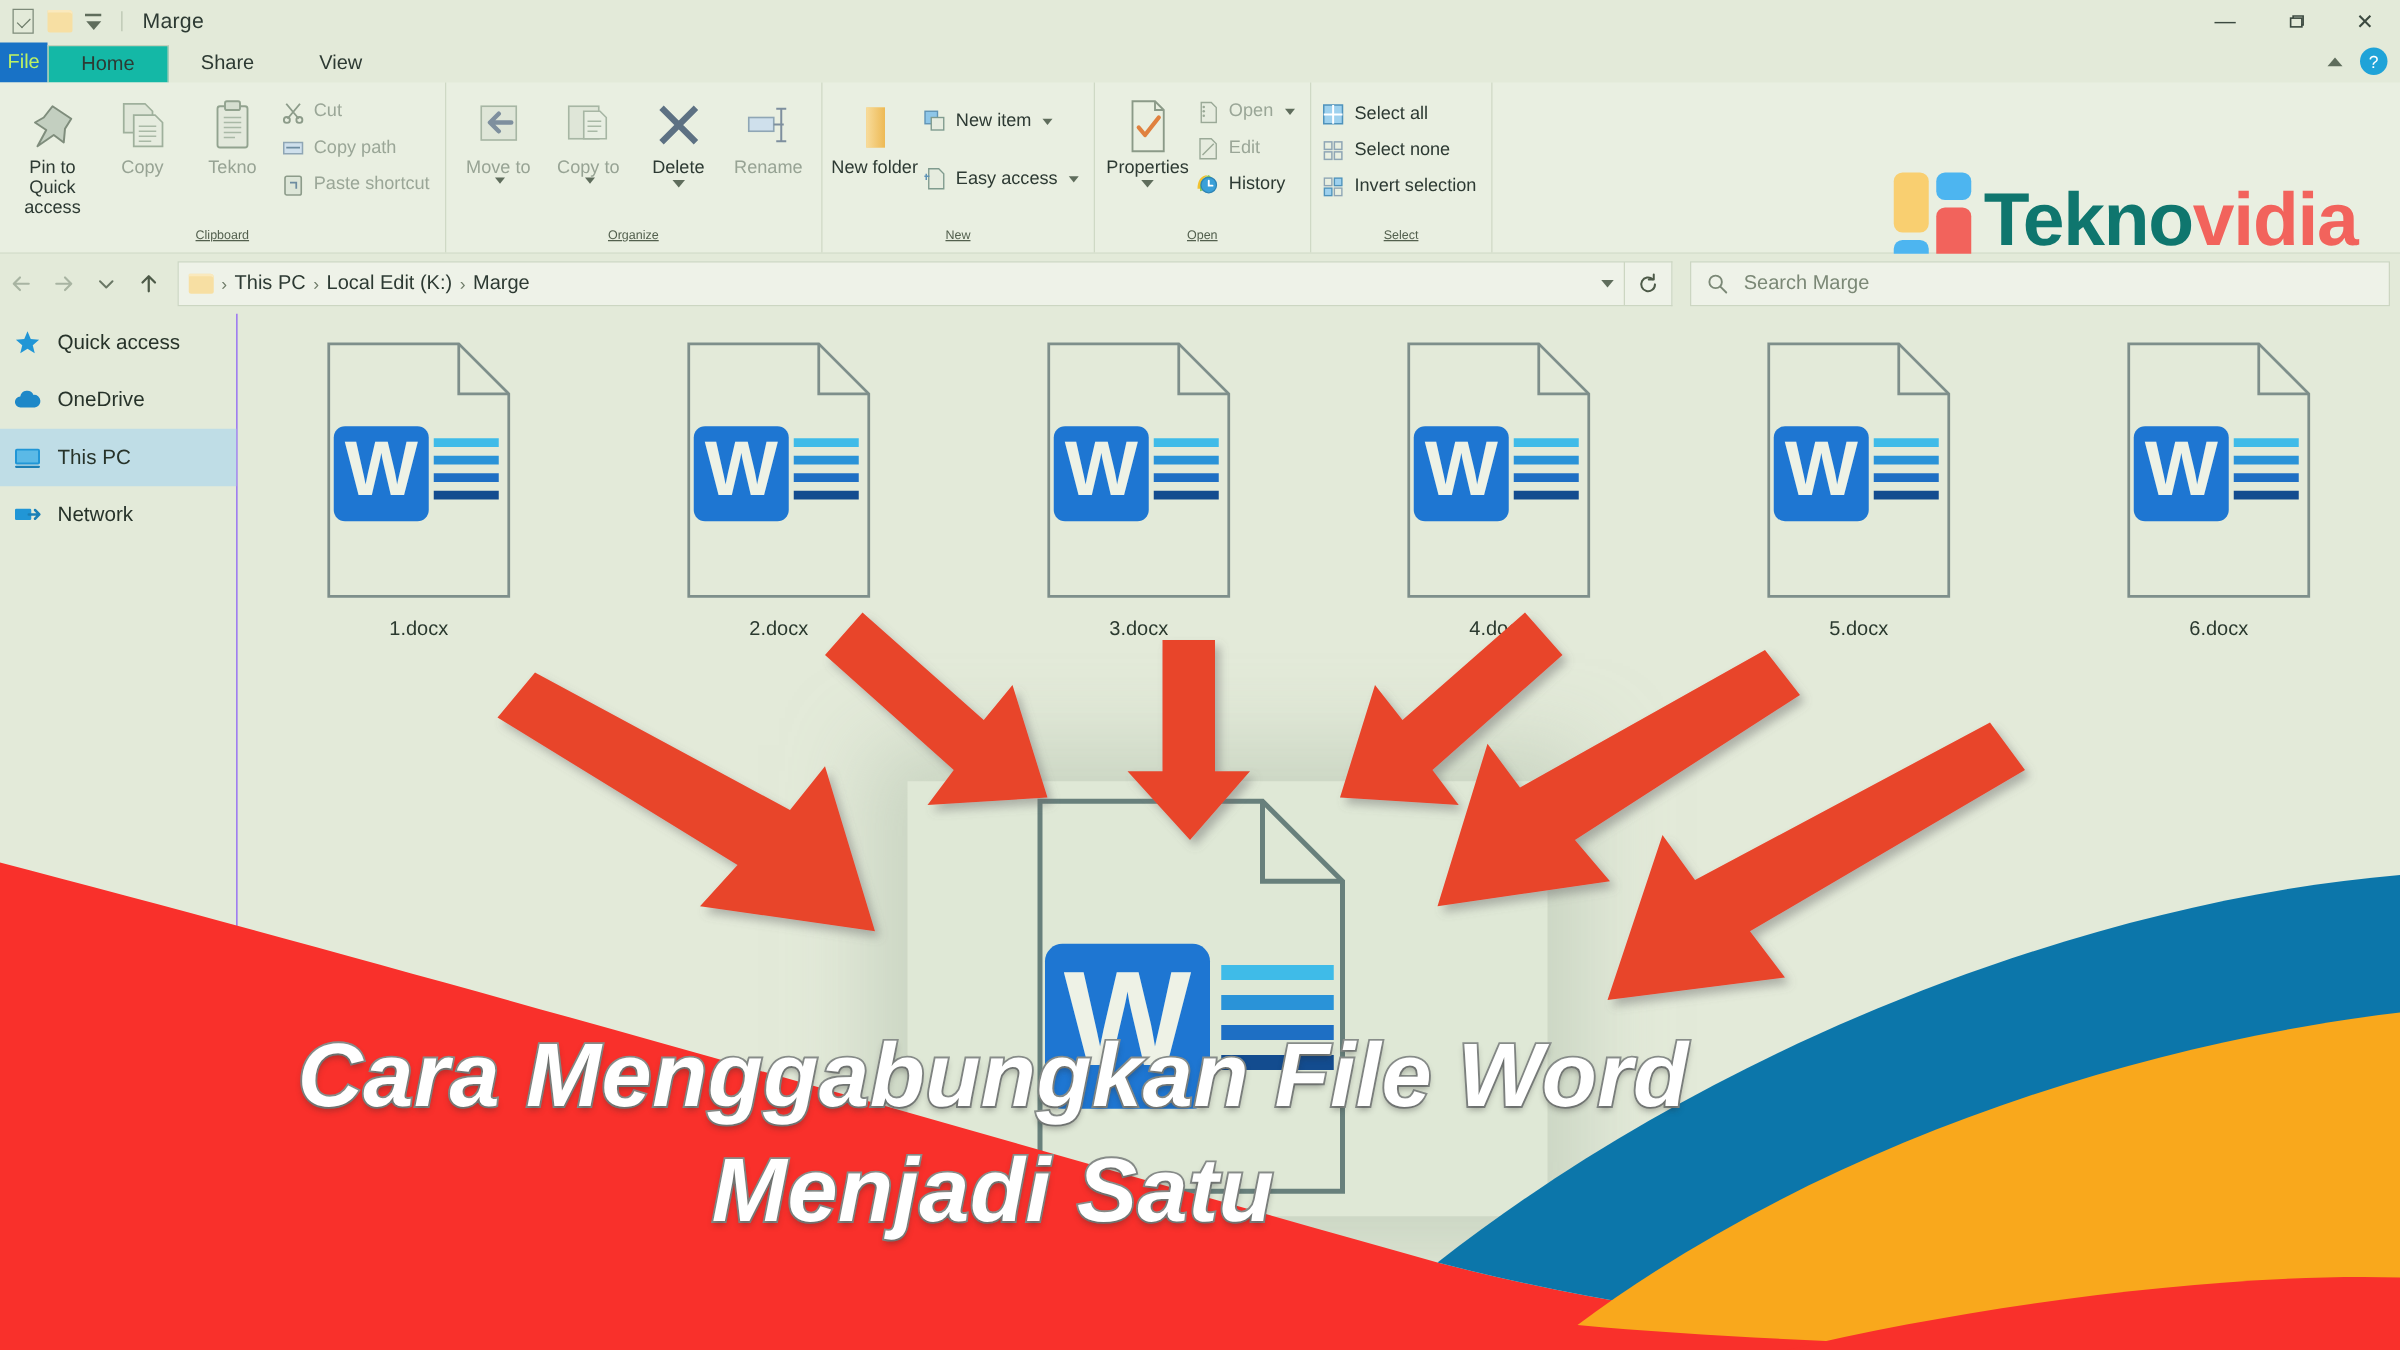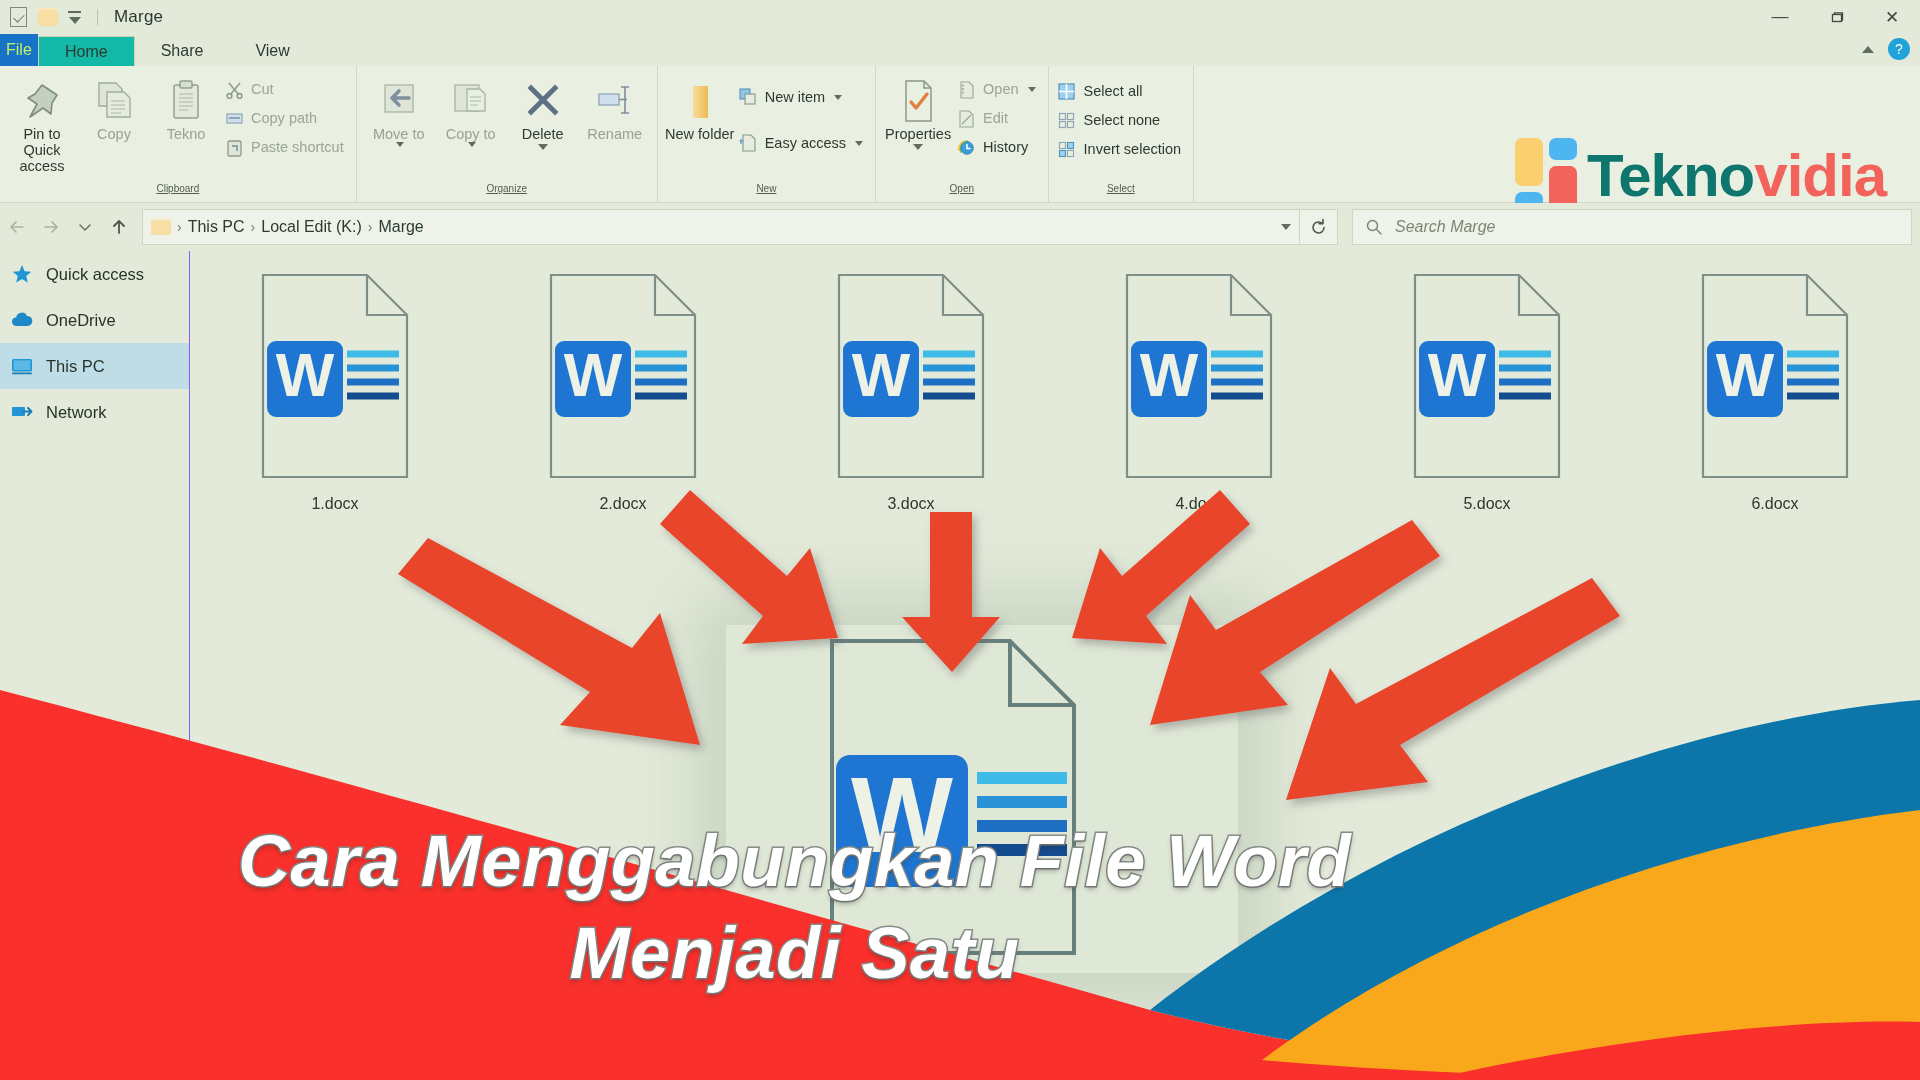--- a/index.html
+++ b/index.html
@@ -178,21 +178,21 @@
   .refresh-btn {
     width: 38px; height: 36px; border: 1px solid #ccd6c2; border-left: none;
     background: #eef2e8; display: flex; align-items: center; justify-content: center;
     font-size: 17px; color: #4d5a48;
   }
   .searchbox {
     width: 560px; height: 36px; background: #eef2e8; border: 1px solid #ccd6c2;
     margin-left: 14px; margin-right: 8px; display: flex; align-items: center;
     padding: 0 12px; gap: 12px;
   }
-  .search-ph { font-size: 16px; color: #7b8876; font-style: italic; }
+  .search-ph { font-size: 16px; color: #7b8876; }
 
   
   .sidebar {
     position: absolute; left: 0; top: 251px; width: 190px; height: 829px;
     background: #e3ead9; border-right: 1px solid #8b5cf6;
   }
   .nav-item {
     height: 46px; display: flex; align-items: center; gap: 12px;
     padding-left: 10px; font-size: 16.5px; color: #27332a;
   }

